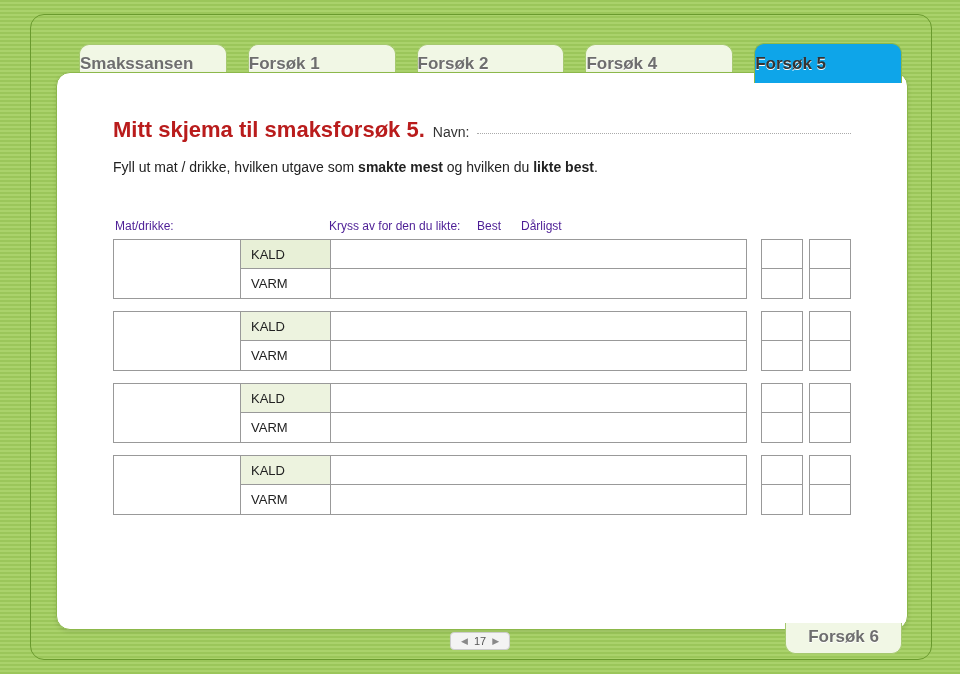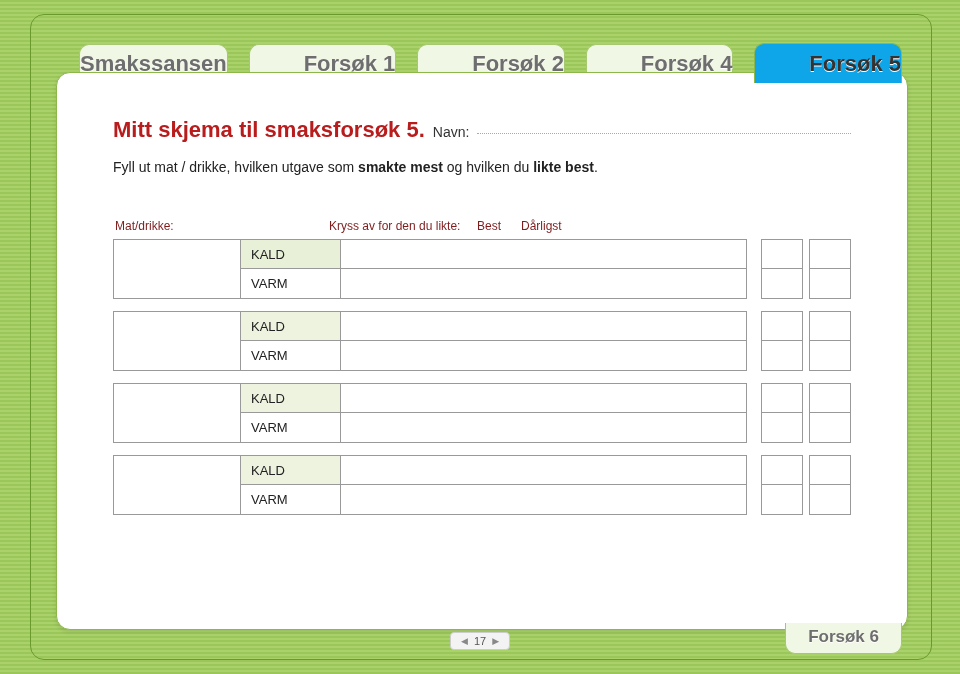--- a/index.html
+++ b/index.html
@@ -48,23 +48,23 @@
     gap: 4px;
   }
   .tab {
     flex: 1;
     background: #f1f7e5;
     border: 1px solid #a6c970;
     border-bottom: none;
     border-radius: 10px 10px 0 0;
     display: flex;
     align-items: center;
-    justify-content: flex-end;
+    justify-content: flex-start;
     font-family: "Comic Sans MS", cursive, sans-serif;
-    font-size: 22px;
+    font-size: 17px;
     font-weight: bold;
     color: #6e6e6e;
     text-shadow: 0 1px 0 #fff;
     cursor: pointer;
     position: relative;
     top: 2px;
     margin-left: 17px;
   }
   .tab.active {
     background: #0ea5e9;
@@ -101,21 +101,21 @@
     top: -3px;
   }
   .instruction {
     font-size: 14px;
     color: #222;
     margin-bottom: 44px;
   }
   .headers {
     display: flex;
     font-size: 12px;
-    color: #7f1d1d;
+    color: #4c1d95;
     margin-bottom: 6px;
   }
   .col-food-h { width: 128px; padding-left: 2px; }
   .col-temp-h { width: 88px; }
   .col-taste-h { flex: 1; }
   .col-check-h { width: 148px; }
   .col-best-h { width: 44px; }
   .col-worst-h { width: 56px; }
 
   .group {
@@ -130,21 +130,21 @@
   .right-stack {
     flex: 1;
     display: flex;
     flex-direction: column;
   }
   .row {
     display: flex;
     height: 30px;
   }
   .temp-cell {
-    width: 100px;
+    width: 90px;
     border: 1px solid #999;
     border-left: none;
     display: flex;
     align-items: center;
     padding-left: 10px;
     font-size: 13px;
     color: #222;
   }
   .temp-cell.kald { background: #edf3df; }
   .temp-cell.varm { background: #fff; }

